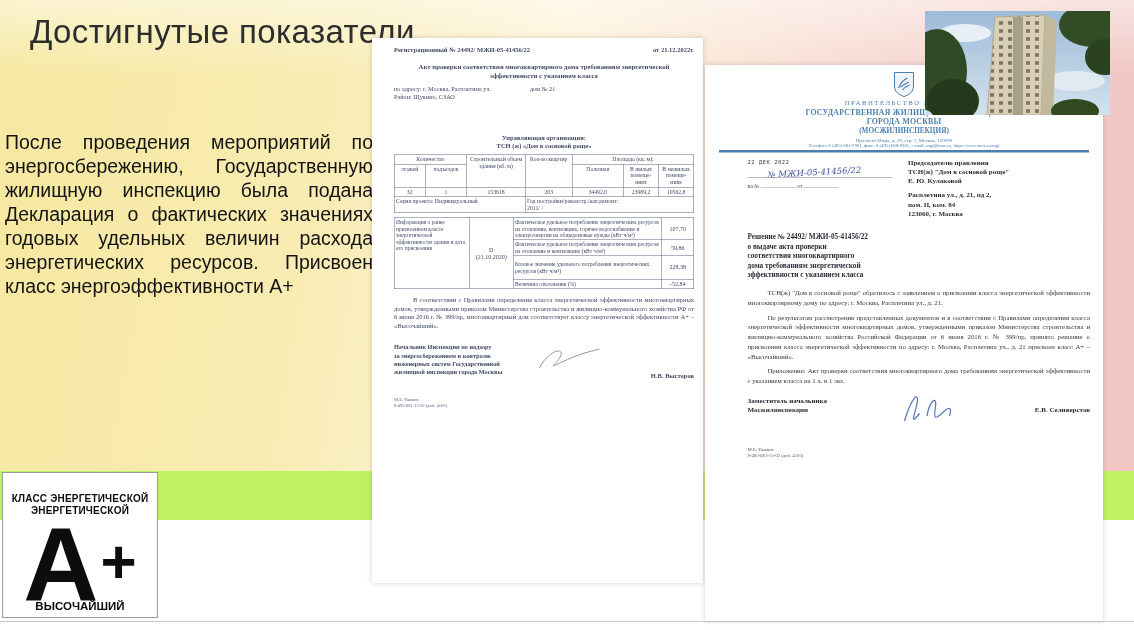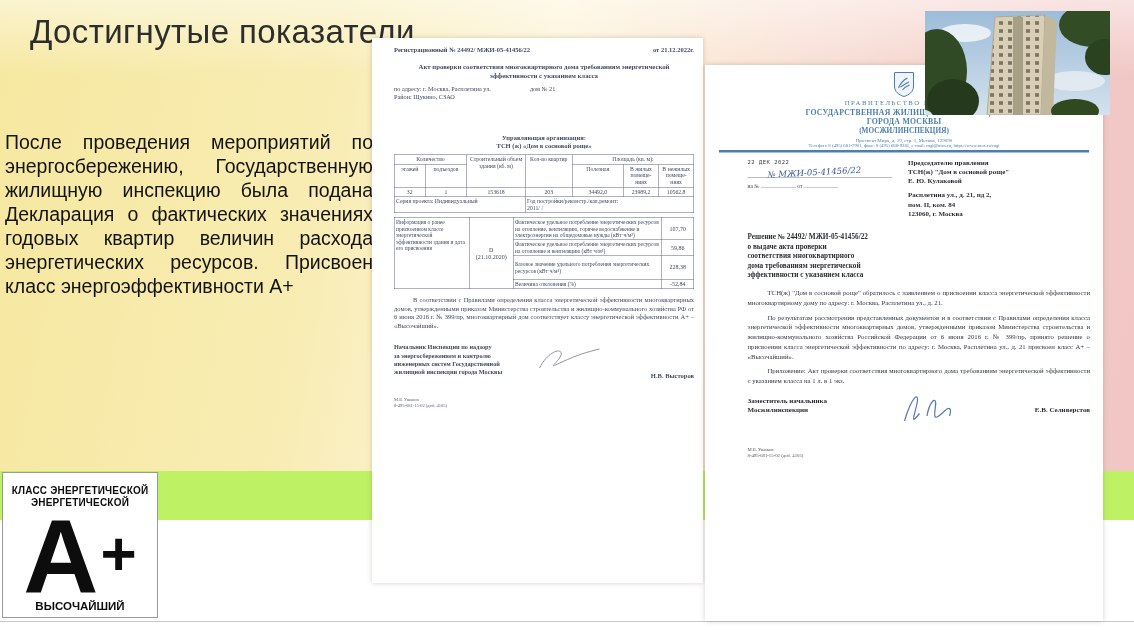--- a/index.html
+++ b/index.html
@@ -74,35 +74,35 @@
   .lsig-mid { width:32%; position:relative; }
   .lsig-name { width:28%; font-weight:bold; font-size:14px; color:#2b2f38; text-align:right; align-self:flex-end; }
   .lfoot { margin:64px 0 0 85px; font-size:9.5px; color:#555; line-height:1.3; }
 
   
   .photo { position:absolute; left:925px; top:11px; width:185px; height:104px; }
 
   
   .badge { position:absolute; left:2px; top:472px; width:156px; height:146px; background:#fff;
            border:1.5px solid #9a9a9a; text-align:center; color:#0d0d0d; }
-  .badge .bhead { font-size:10px; font-weight:bold; line-height:1.18; margin-top:12px; letter-spacing:.2px; }
+  .badge .bhead { font-size:10px; font-weight:bold; line-height:1.18; margin-top:20px; letter-spacing:.2px; }
   .badge .big { display:flex; justify-content:center; align-items:flex-start; height:96px; margin-top:0; }
   .badge .bigA { font-size:104px; line-height:.92; font-weight:bold; }
   .badge .bigP { font-size:62px; line-height:1; font-weight:bold; margin-top:14px; margin-left:2px; }
   .badge .bfoot { position:absolute; bottom:5px; left:0; width:100%; font-size:11.5px; font-weight:bold; }
 </style>
 </head>
 <body>
 
 <div class="slide">
   <div class="bg-grad"></div>
   <div class="slide-edge"></div>
 
   <div class="title">Достигнутые показатели</div>
-  <div class="para">После проведения мероприятий по энергосбережению, Государственную жилищную инспекцию была подана Декларация о фактических значениях годовых квартир величин расхода энергетических ресурсов. Присвоен класс энергоэффективности А+</div>
+  <div class="para">После проведения мероприятий по энергосбережению, Государственную жилищную инспекцию была подана Декларация о фактических значениях годовых удельных величин расхода энергетических ресурсов. Присвоен класс энергоэффективности А+</div>
 
   <div class="page act">
     <div class="page-inner">
       <div class="reg-row">
         <span>Регистрационный № 24492/ МЖИ-05-41456/22</span>
         <span>от 21.12.2022г.</span>
       </div>
       <div class="act-title">Акт проверки соответствия многоквартирного дома требованиям энергетической эффективности с указанием класса</div>
       <div class="addr-row">
         <span>по адресу: г. Москва, Расплетина ул.</span>

